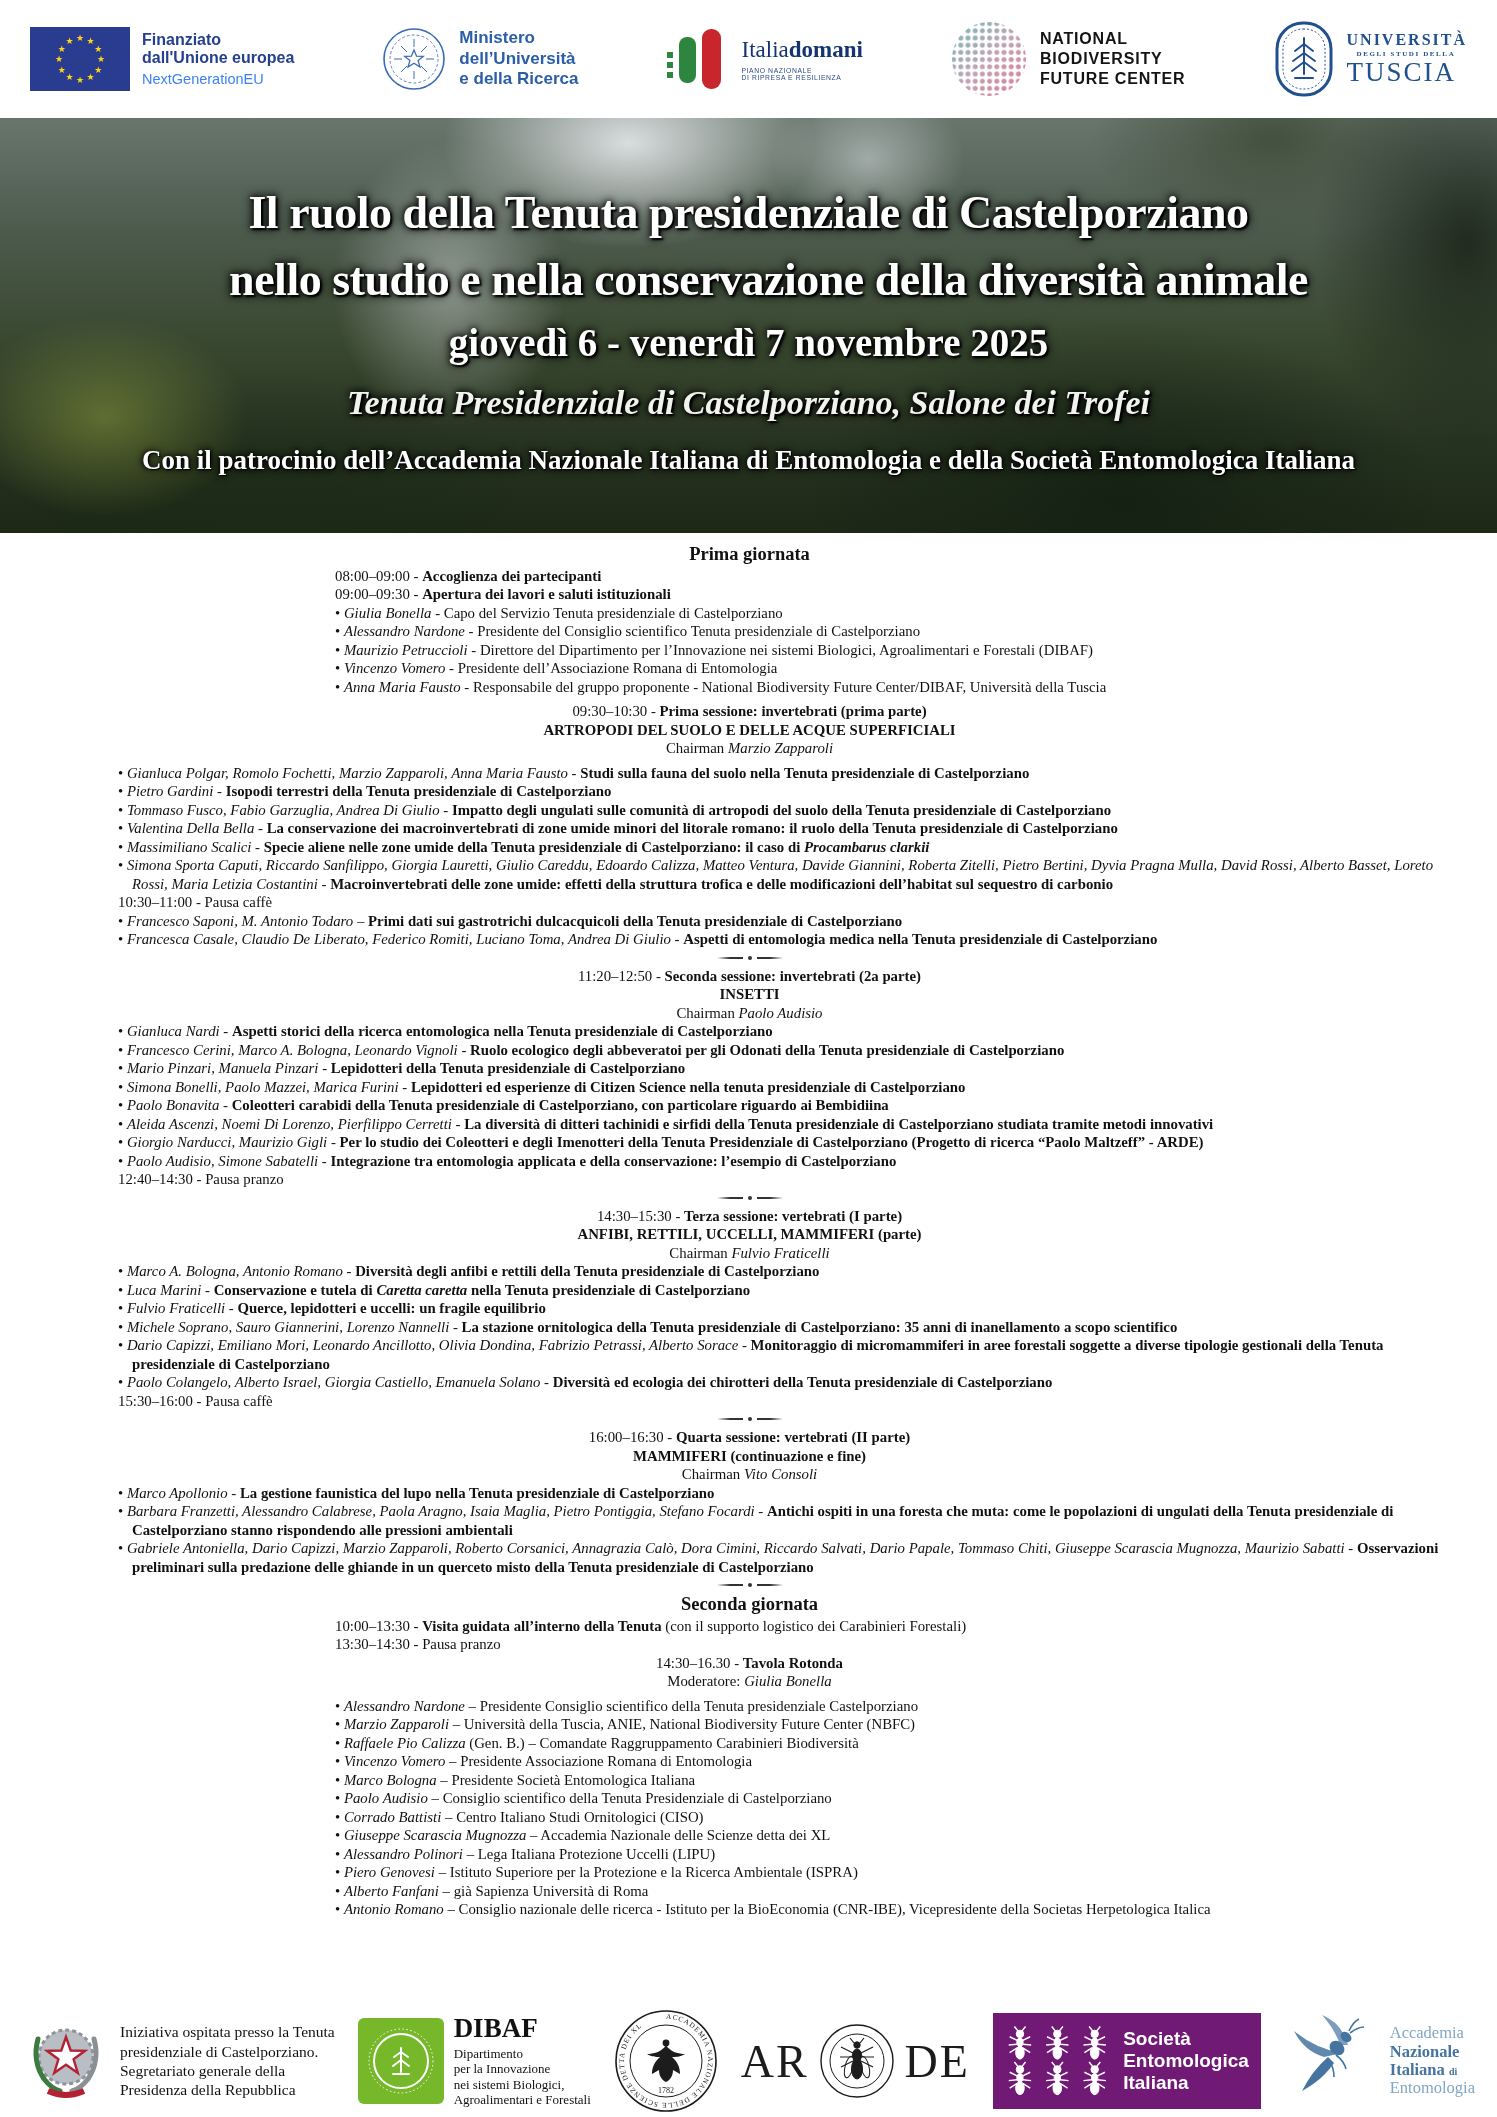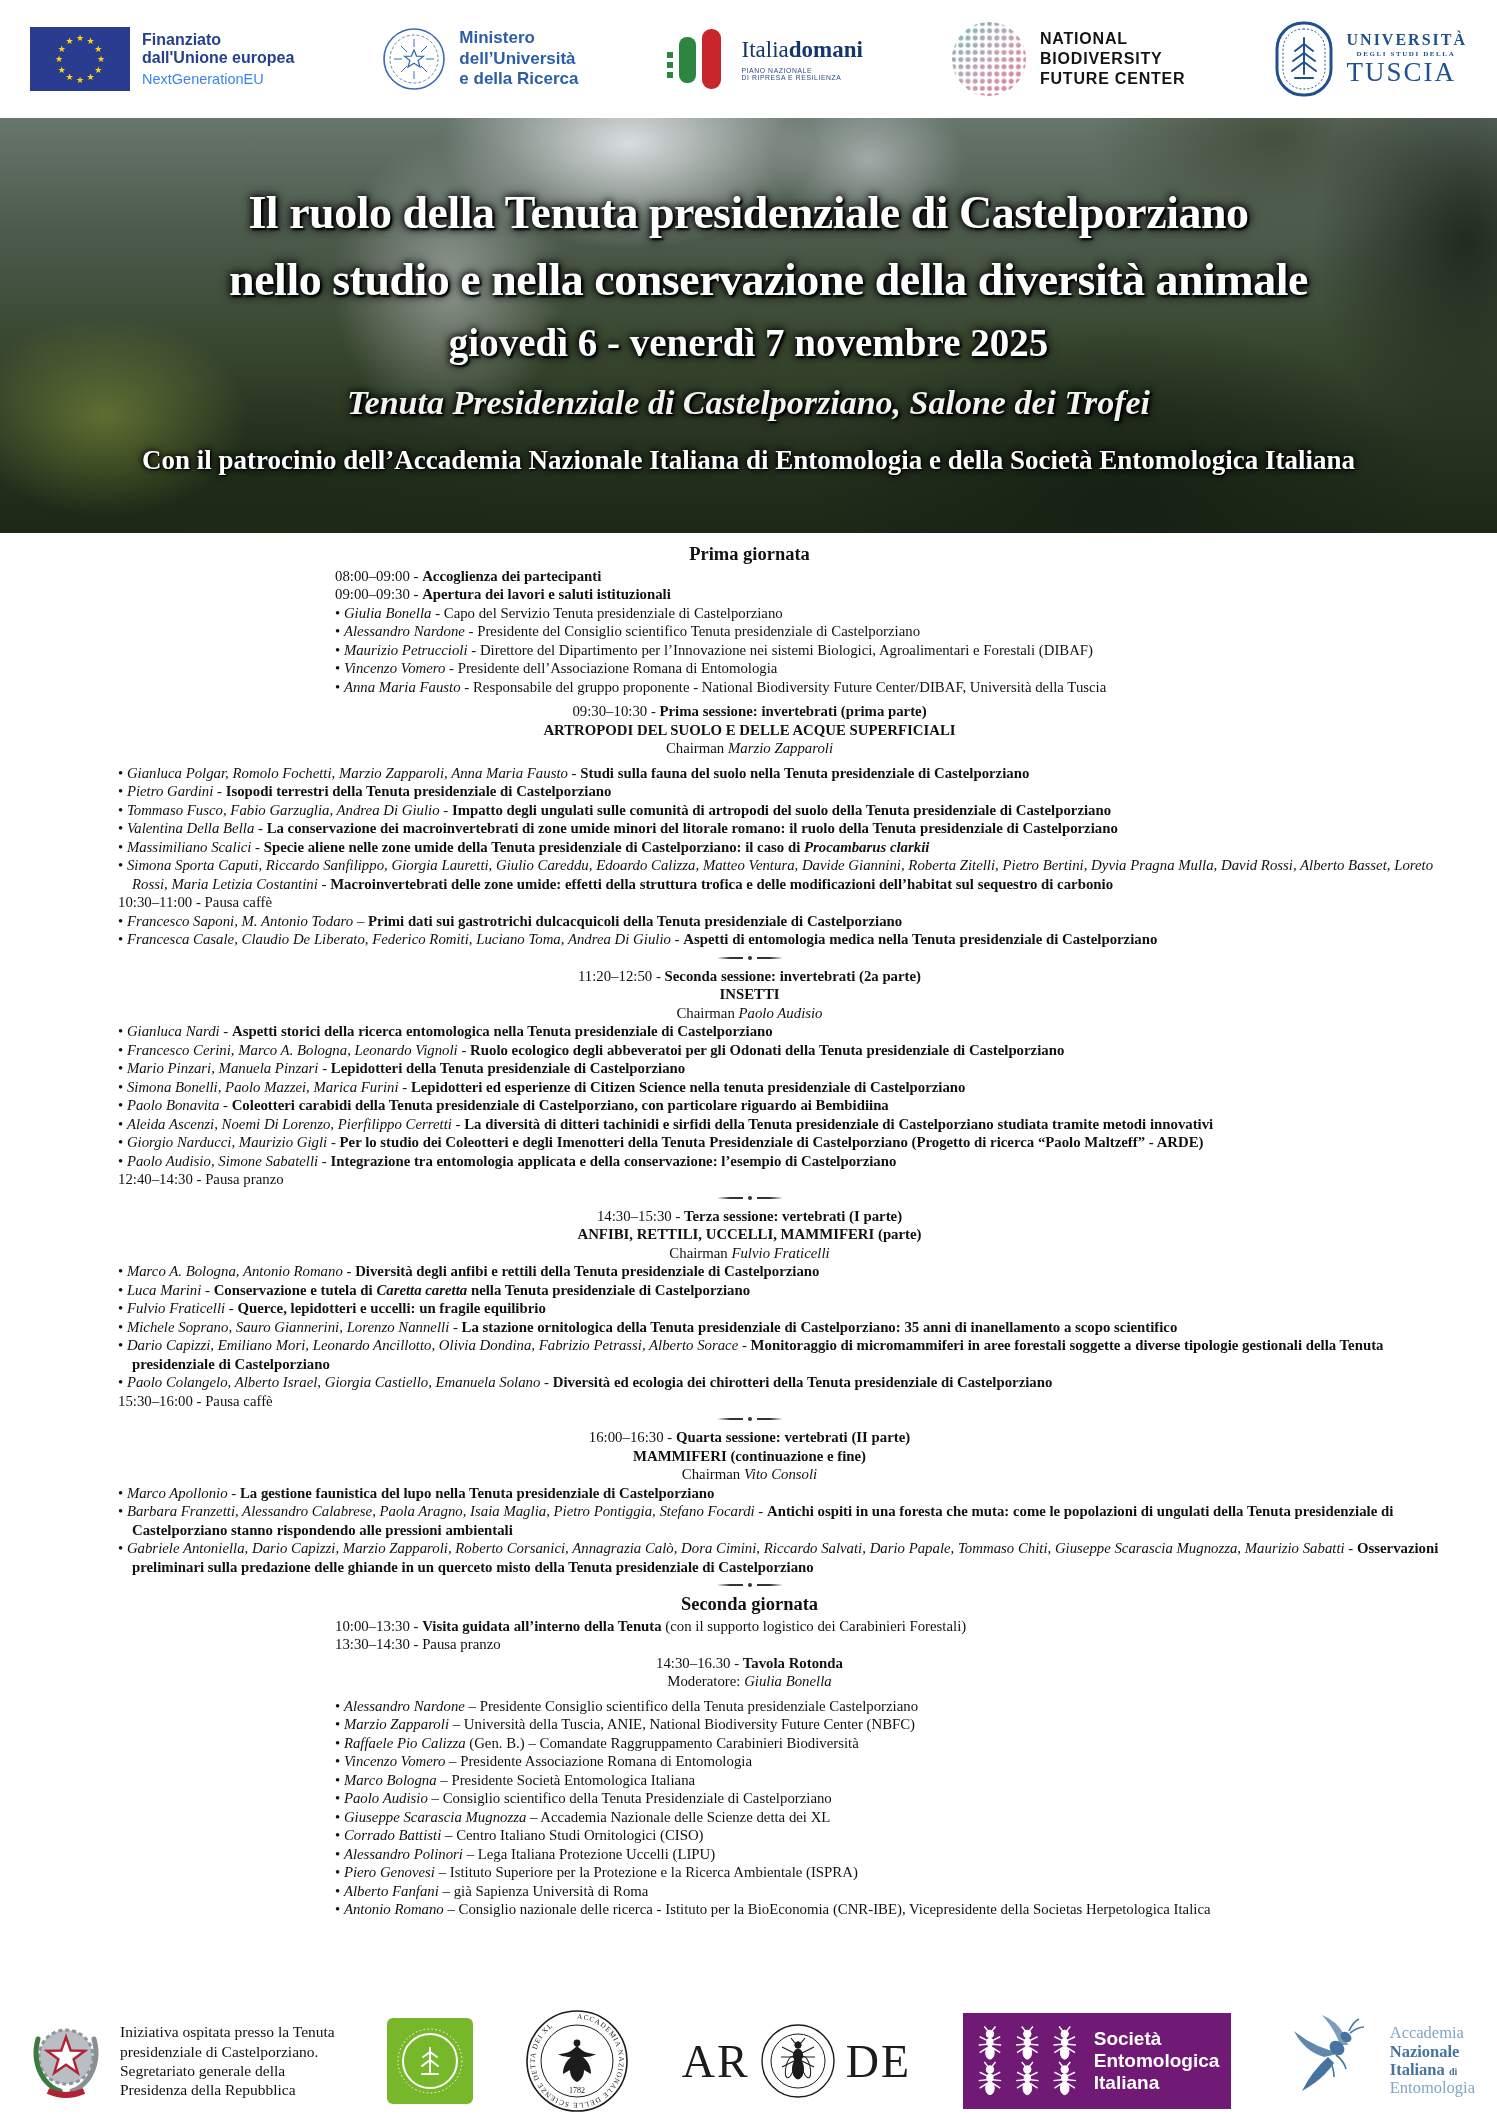--- a/index.html
+++ b/index.html
@@ -278,22 +278,22 @@
       <div class="pl pl-blk"><span class="sg-r">13:30–14:30 - Pausa pranzo</span></div>
       <div class="pl pl-c"><span class="sg-r">14:30–16.30 - </span><span class="sg-b">Tavola Rotonda</span></div>
       <div class="pl pl-c"><span class="sg-r">Moderatore: </span><span class="sg-i">Giulia Bonella</span></div>
       <div class="pl pl-gap"></div>
       <div class="pl pl-blk"><span class="sg-r">• </span><span class="sg-i">Alessandro Nardone</span><span class="sg-r"> – Presidente Consiglio scientifico della Tenuta presidenziale Castelporziano</span></div>
       <div class="pl pl-blk"><span class="sg-r">• </span><span class="sg-i">Marzio Zapparoli</span><span class="sg-r"> – Università della Tuscia, ANIE, National Biodiversity Future Center (NBFC)</span></div>
       <div class="pl pl-blk"><span class="sg-r">• </span><span class="sg-i">Raffaele Pio Calizza</span><span class="sg-r"> (Gen. B.) – Comandate Raggruppamento Carabinieri Biodiversità</span></div>
       <div class="pl pl-blk"><span class="sg-r">• </span><span class="sg-i">Vincenzo Vomero</span><span class="sg-r"> – Presidente Associazione Romana di Entomologia</span></div>
       <div class="pl pl-blk"><span class="sg-r">• </span><span class="sg-i">Marco Bologna</span><span class="sg-r"> – Presidente Società Entomologica Italiana</span></div>
       <div class="pl pl-blk"><span class="sg-r">• </span><span class="sg-i">Paolo Audisio</span><span class="sg-r"> – Consiglio scientifico della Tenuta Presidenziale di Castelporziano</span></div>
+      <div class="pl pl-blk"><span class="sg-r">• </span><span class="sg-i">Corrado Battisti</span><span class="sg-r"> – Centro Italiano Studi Ornitologici (CISO)</span></div>
       <div class="pl pl-blk"><span class="sg-r">• </span><span class="sg-i">Giuseppe Scarascia Mugnozza</span><span class="sg-r"> – Accademia Nazionale delle Scienze detta dei XL</span></div>
-      <div class="pl pl-blk"><span class="sg-r">• </span><span class="sg-i">Corrado Battisti</span><span class="sg-r"> – Centro Italiano Studi Ornitologici (CISO)</span></div>
       <div class="pl pl-blk"><span class="sg-r">• </span><span class="sg-i">Alessandro Polinori</span><span class="sg-r"> – Lega Italiana Protezione Uccelli (LIPU)</span></div>
       <div class="pl pl-blk"><span class="sg-r">• </span><span class="sg-i">Piero Genovesi</span><span class="sg-r"> – Istituto Superiore per la Protezione e la Ricerca Ambientale (ISPRA)</span></div>
       <div class="pl pl-blk"><span class="sg-r">• </span><span class="sg-i">Alberto Fanfani</span><span class="sg-r"> – già Sapienza Università di Roma</span></div>
       <div class="pl pl-blk"><span class="sg-r">• </span><span class="sg-i">Antonio Romano</span><span class="sg-r"> – Consiglio nazionale delle ricerca - Istituto per la BioEconomia (CNR-IBE), Vicepresidente della Societas Herpetologica Italica</span></div>
     </main>
 
   <footer class="footband">
 
     <div class="fl">
       <svg width="88" height="88" viewBox="0 0 88 88">
@@ -315,20 +315,27 @@
         <rect width="86" height="86" rx="6" fill="#76b82a"></rect>
         <circle cx="43" cy="43" r="27" fill="none" stroke="#fff" stroke-width="2"></circle>
         <circle cx="43" cy="43" r="32" fill="none" stroke="#fff" stroke-width="1" stroke-dasharray="1.5,2.5"></circle>
         <g stroke="#fff" stroke-width="2" fill="none" stroke-linecap="round">
           <path d="M43,30 v24"></path>
           <path d="M43,34 l-7,5 M43,34 l7,5"></path>
           <path d="M43,42 l-8,6 M43,42 l8,6"></path>
           <path d="M35,56 h16"></path>
         </g>
       </svg>
+      <div class="dibaf-txt">
+        <div class="t1">DIBAF</div>
+        <div class="t2">Dipartimento
+per la Innovazione
+nei sistemi Biologici,
+Agroalimentari e Forestali</div>
+      </div>
     </div>
 
     <div class="fl">
       <svg width="104" height="104" viewBox="0 0 104 104">
         <defs>
             <path id="xlring" d="M52,10 a42,42 0 1,1 -0.01,0"></path>
           </defs>
         <circle cx="52" cy="52" r="50" fill="#fff" stroke="#1c1c1c" stroke-width="1.6"></circle>
         <circle cx="52" cy="52" r="36" fill="none" stroke="#1c1c1c" stroke-width="1"></circle>
         <text font-size="7.2" fill="#1c1c1c" letter-spacing="1">

